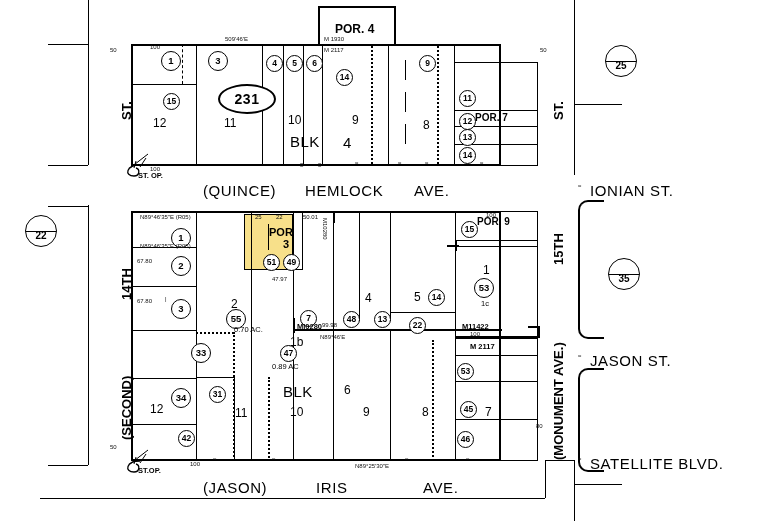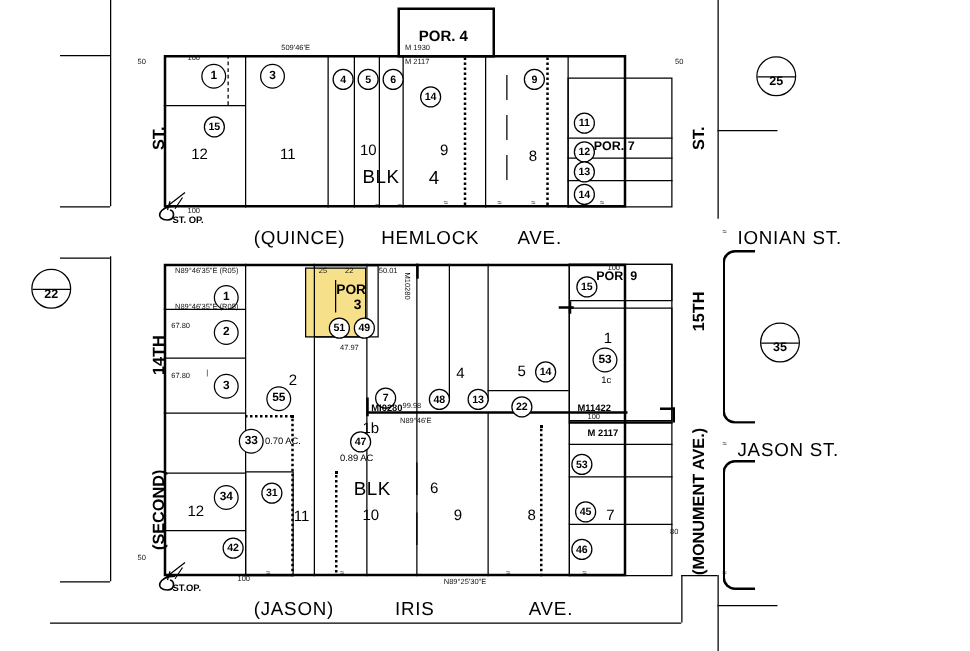--- a/index.html
+++ b/index.html
@@ -108,20 +108,21 @@
   <div class="pnum s" style="left:286px;top:55px;">5</div>
   <div class="pnum s" style="left:306px;top:55px;">6</div>
   <div class="pnum s" style="left:419px;top:55px;">9</div>
   <div class="pnum s" style="left:163px;top:93px;">15</div>
   <div class="pnum s" style="left:336px;top:69px;">14</div>
   <div class="pnum s" style="left:459px;top:90px;">11</div>
   <div class="pnum s" style="left:459px;top:113px;">12</div>
   <div class="pnum s" style="left:459px;top:129px;">13</div>
   <div class="pnum s" style="left:459px;top:147px;">14</div>
 
+  <div class="blockoval" style="left:218px;top:84px;">231</div>
 
   <div class="lbl" style="left:153px;top:116px;">12</div>
   <div class="lbl" style="left:224px;top:116px;">11</div>
   <div class="lbl" style="left:288px;top:113px;">10</div>
   <div class="lbl" style="left:352px;top:113px;">9</div>
   <div class="lbl big" style="left:343px;top:134px;">4</div>
   <div class="lbl" style="left:423px;top:118px;">8</div>
   <div class="lbl big" style="left:290px;top:133px;">BLK</div>
 
   <div class="lbl xs b" style="left:138px;top:171px;">ST. OP.</div>
@@ -189,22 +190,22 @@
   <div class="pnum m" style="left:171px;top:256px;">2</div>
   <div class="pnum m" style="left:171px;top:299px;">3</div>
   <div class="pnum m" style="left:171px;top:343px;margin-left:20px;">33</div>
   <div class="pnum m" style="left:171px;top:388px;">34</div>
   <div class="pnum s" style="left:178px;top:430px;">42</div>
   <div class="pnum s" style="left:209px;top:386px;">31</div>
   <div class="lbl" style="left:150px;top:402px;">12</div>
   <div class="lbl tiny" style="left:165px;top:296px;">|</div>
 
   <div class="lbl" style="left:231px;top:297px;">2</div>
-  <div class="pnum m" style="left:213px;top:309px;">55</div>
-  <div class="lbl xs" style="left:212px;top:325px;margin-top:23px;">0.70 AC.</div>
+  <div class="pnum m" style="left:226px;top:309px;">55</div>
+  <div class="lbl xs" style="left:234px;top:325px;">0.70 AC.</div>
   <div class="dotline" style="left:233px;top:332px;height:129px;"></div>
   <div class="dotline-h" style="left:196px;top:332px;width:38px;"></div>
   <div class="solid-h" style="left:196px;top:332px;width:0px;"></div>
 
   <div class="cell" style="left:196px;top:377px;width:39px;height:84px;"></div>
   <div class="dotline" style="left:268px;top:377px;height:84px;"></div>
   <div class="lbl" style="left:235px;top:406px;">11</div>
 
   <div class="pnum s" style="left:300px;top:310px;">7</div>
   <div class="lbl" style="left:290px;top:311px;margin-top:24px;">1b</div>
@@ -275,20 +276,21 @@
   <div class="bracket" style="left:578px;top:368px;width:24px;height:100px;"></div>
 
   <div class="pageref" style="left:608px;top:258px;">
     <div class="bar"></div>
     <div class="n">35</div>
   </div>
 
   <div class="lbl street" style="left:590px;top:352px;">JASON ST.</div>
   <div class="lbl tiny" style="left:578px;top:353px;">≈</div>
 
+  <div class="lbl street" style="left:590px;top:455px;">SATELLITE BLVD.</div>
   <div class="lbl tiny" style="left:578px;top:456px;">≈</div>
 
   <div class="solid-v" style="left:545px;top:460px;height:38px;"></div>
   <div class="solid-h" style="left:545px;top:460px;width:29px;"></div>
   <div class="solid-v" style="left:574px;top:460px;height:61px;"></div>
   <div class="solid-h" style="left:574px;top:484px;width:48px;"></div>
 
   <div class="lbl tiny" style="left:110px;top:47px;">50</div>
   <div class="lbl tiny" style="left:150px;top:44px;">100</div>
   <div class="lbl tiny" style="left:225px;top:36px;">509'46'E</div>

